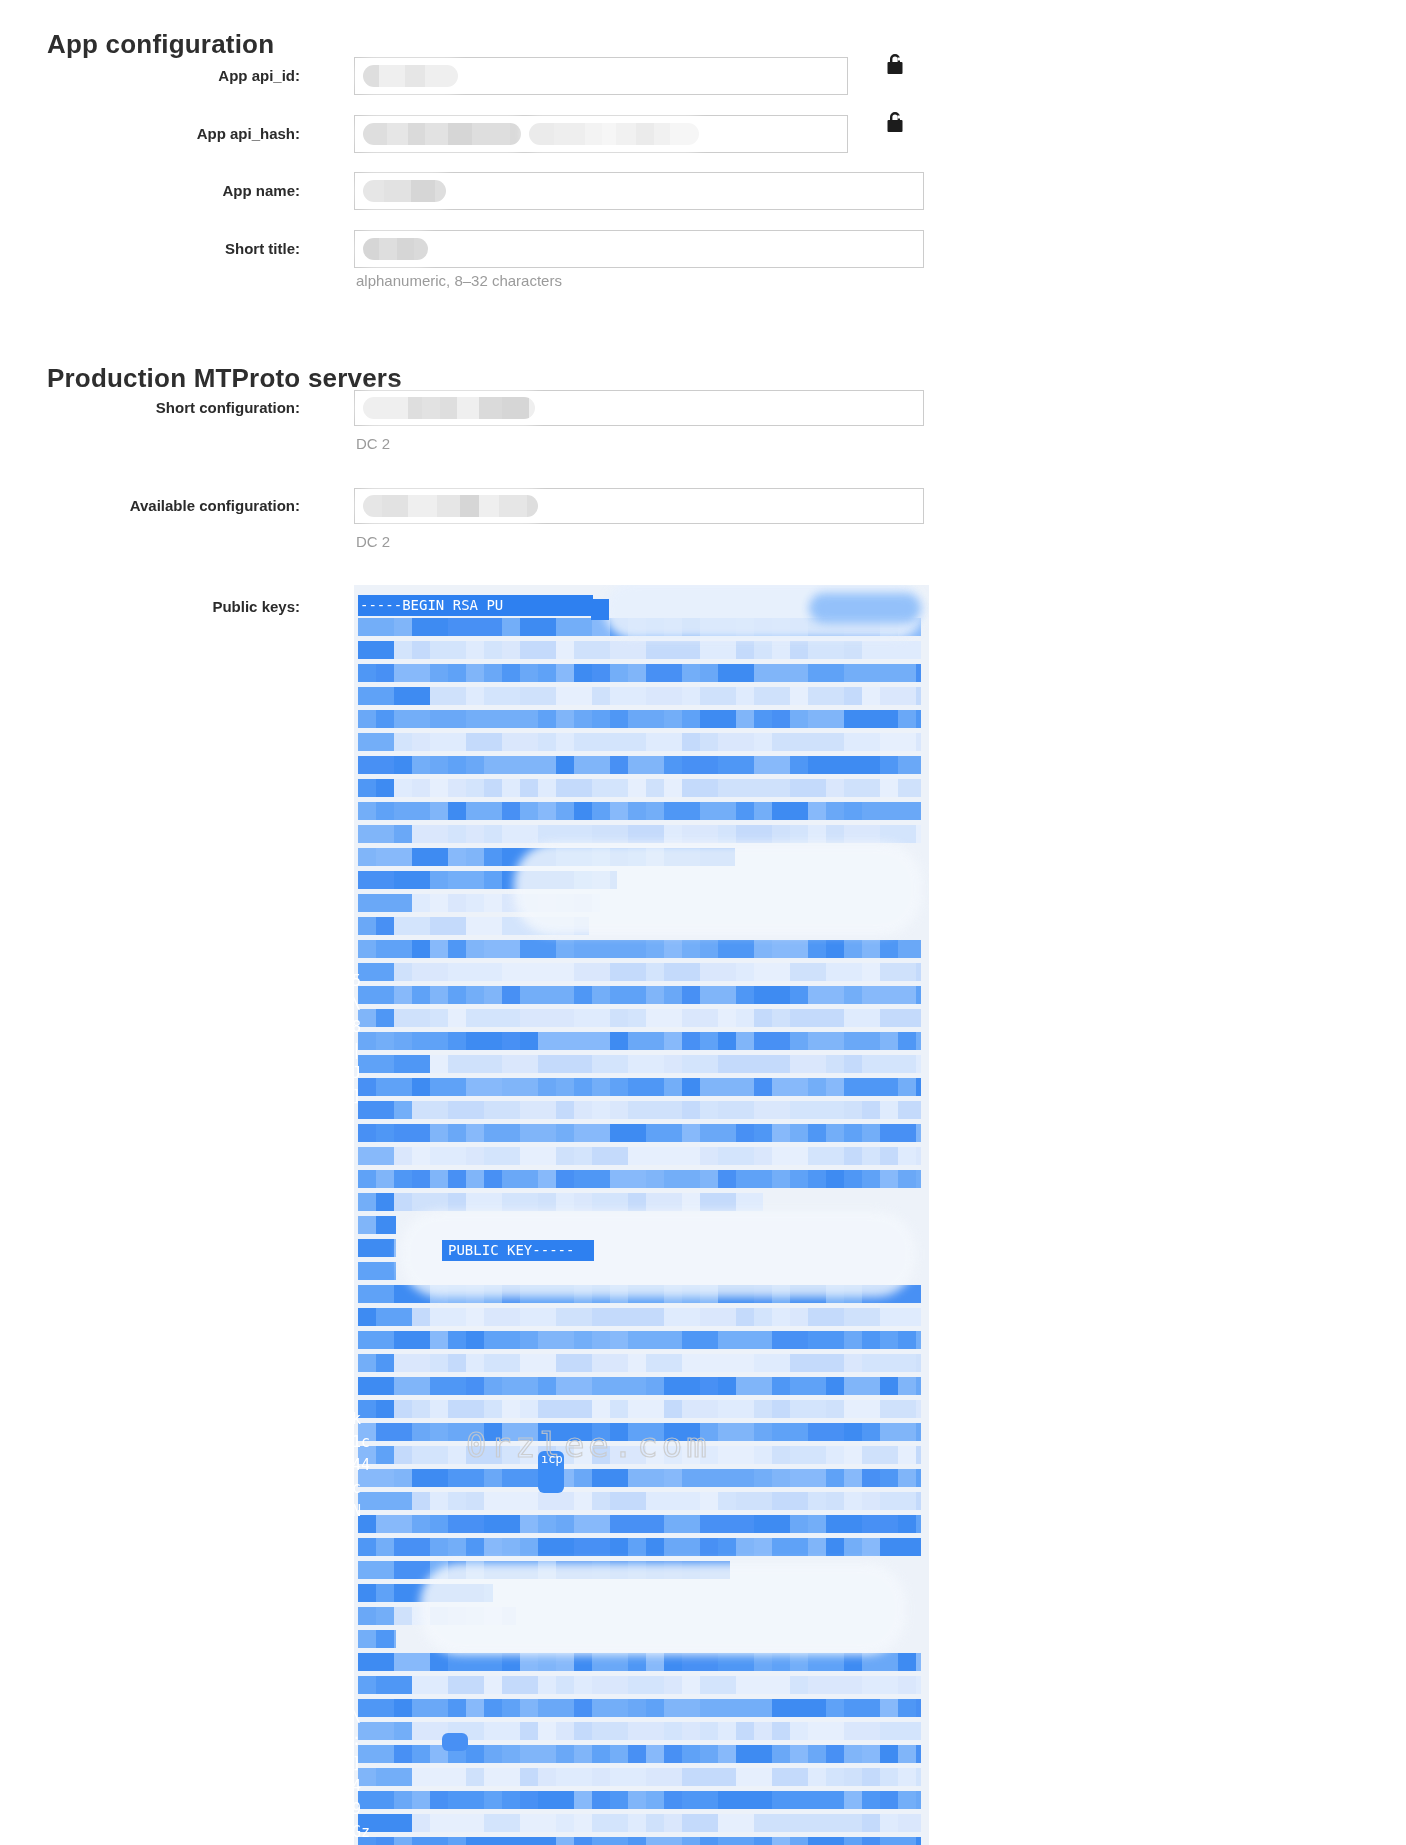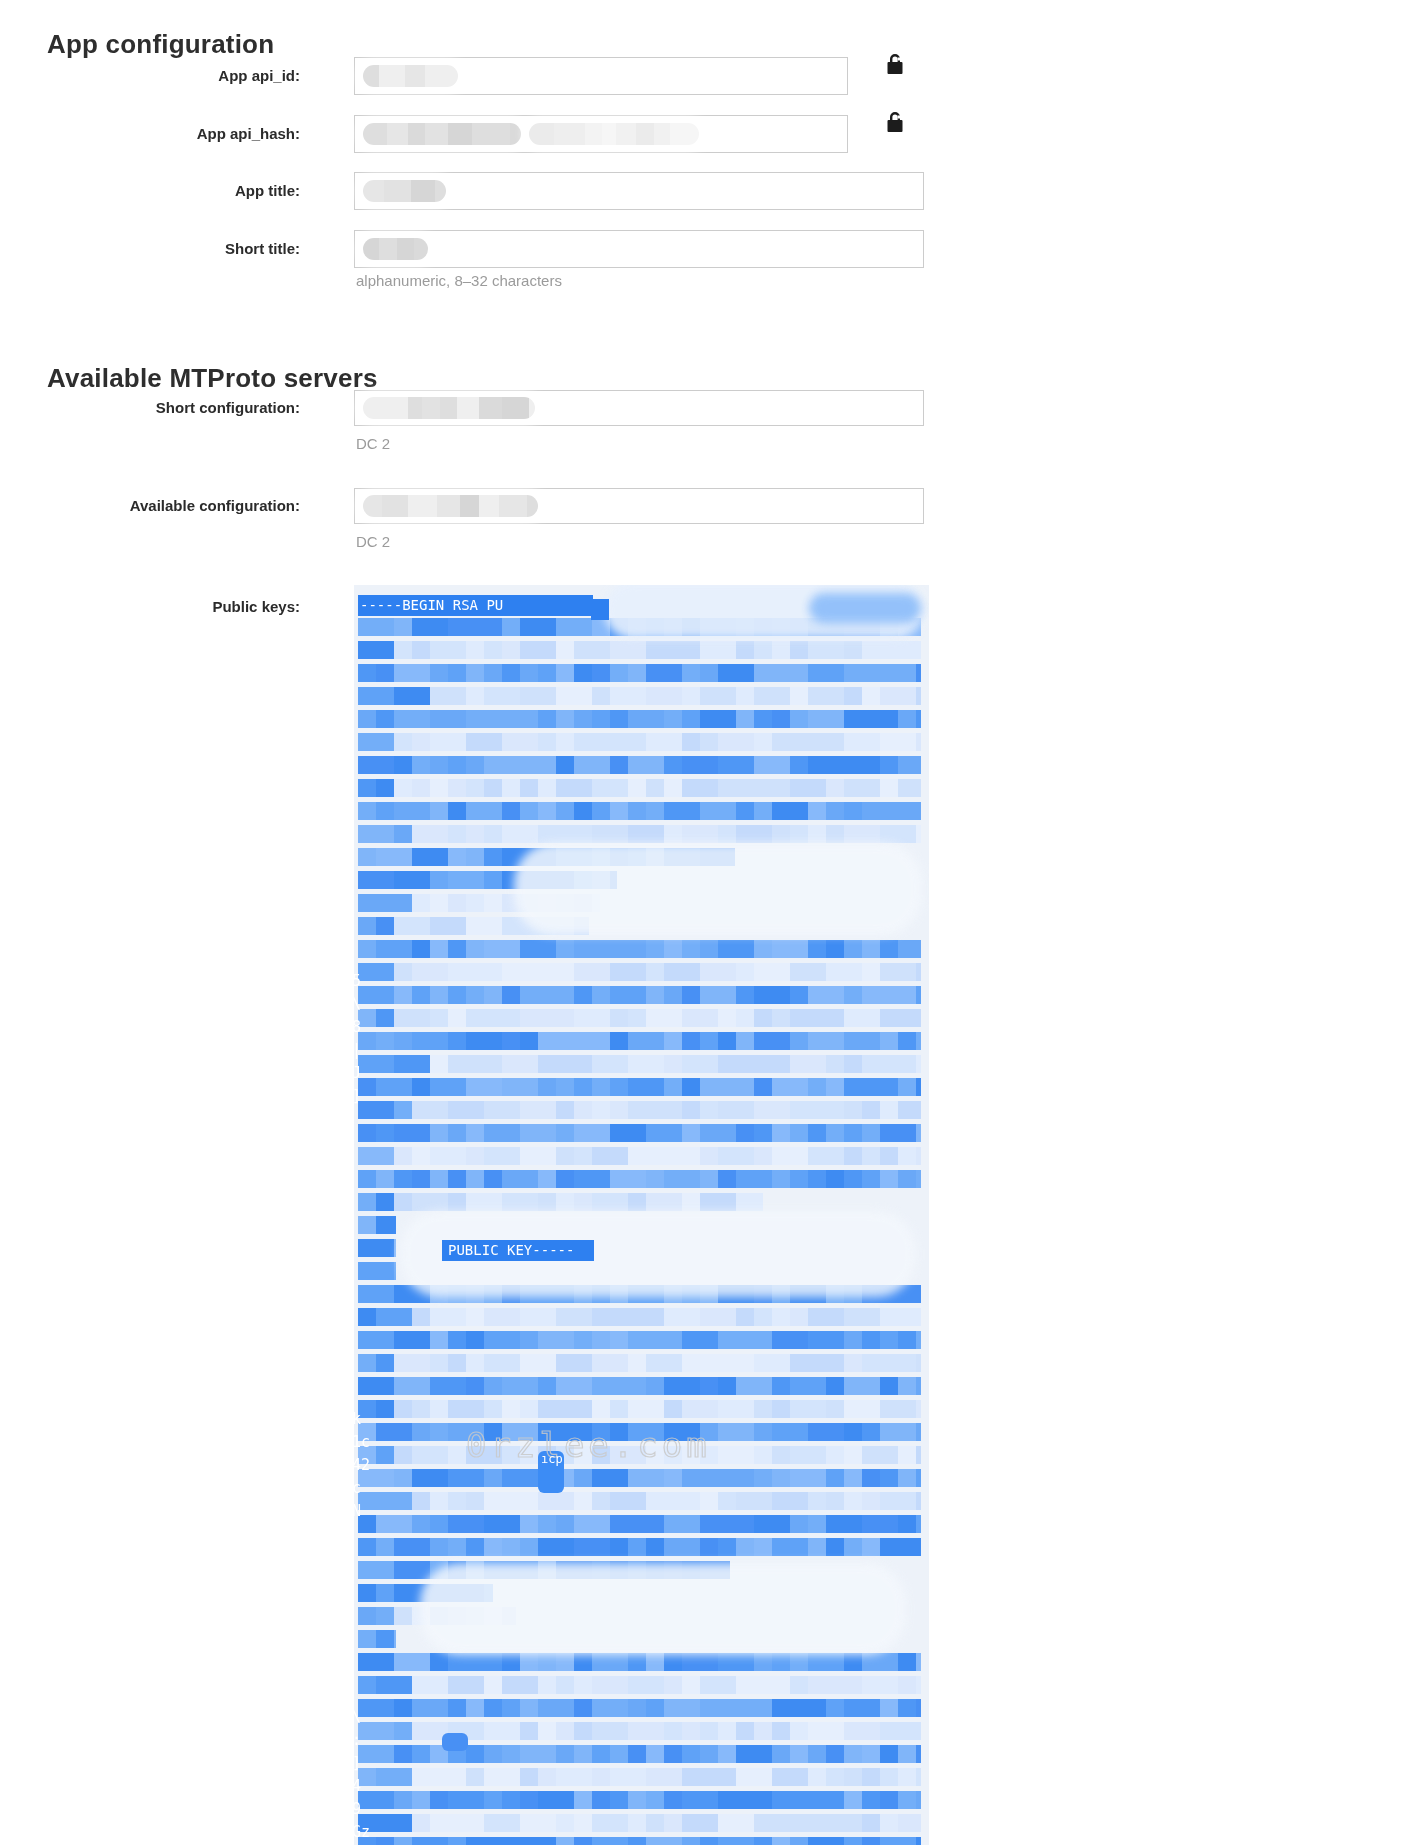--- a/index.html
+++ b/index.html
@@ -99,42 +99,42 @@
       <div class="cell" style="width: 16px; background: rgb(241, 241, 241);"></div>
       <div class="cell" style="width: 19px; background: rgb(246, 246, 246);"></div>
       <div class="cell" style="width: 10px; background: rgb(246, 246, 246);"></div>
     </div>
   </div>
 <svg class="lock" style="top:111px" viewBox="0 0 18 22">
   <path fill="#1c1c1c" d="M4 9V6a5 5 0 0 1 10 0v3h1.5a1 1 0 0 1 1 1v10a1 1 0 0 1-1 1h-13a1 1 0 0 1-1-1V10a1 1 0 0 1 1-1H4zm2.4 0h5.2V6a2.6 2.6 0 0 0-5.2 0v3z"></path>
   <rect fill="#fff" x="11.5" y="4.5" width="3" height="3"></rect>
 </svg>
 
-<div class="label" style="top:182px">App title:</div>
+<div class="label" style="top:182px">App name:</div>
 <div class="input" style="top:172px;width:570px">
     <div class="redact">
       <div class="cell" style="width: 21px; background: rgb(230, 230, 230);"></div>
       <div class="cell" style="width: 27px; background: rgb(226, 226, 226);"></div>
       <div class="cell" style="width: 24px; background: rgb(214, 214, 214);"></div>
       <div class="cell" style="width: 11px; background: rgb(222, 222, 222);"></div>
     </div>
   </div>
 
 <div class="label" style="top:240px">Short title:</div>
 <div class="input" style="top:230px;width:570px">
     <div class="redact">
       <div class="cell" style="width: 16px; background: rgb(214, 214, 214);"></div>
       <div class="cell" style="width: 18px; background: rgb(222, 222, 222);"></div>
       <div class="cell" style="width: 17px; background: rgb(214, 214, 214);"></div>
       <div class="cell" style="width: 14px; background: rgb(218, 218, 218);"></div>
     </div>
   </div>
 <div class="hint" style="top:272px">alphanumeric, 8–32 characters</div>
 
-<h1 class="h1" style="top:346px">Available MTProto servers</h1>
+<h1 class="h1" style="top:346px">Production MTProto servers</h1>
 
 <div class="label" style="top:399px">Short configuration:</div>
 <div class="input cfg" style="top:390px;width:570px">
     <div class="redact">
       <div class="cell" style="width: 22px; background: rgb(239, 239, 239);"></div>
       <div class="cell" style="width: 23px; background: rgb(239, 239, 239);"></div>
       <div class="cell" style="width: 14px; background: rgb(222, 222, 222);"></div>
       <div class="cell" style="width: 18px; background: rgb(226, 226, 226);"></div>
       <div class="cell" style="width: 17px; background: rgb(222, 222, 222);"></div>
       <div class="cell" style="width: 22px; background: rgb(239, 239, 239);"></div>
@@ -1425,21 +1425,21 @@
     <div class="blob" style="left: 184px; top: 866px; width: 26px; height: 42px; background: rgb(60, 140, 245);"></div>
     <div class="blob" style="left: 88px; top: 1148px; width: 26px; height: 18px; background: rgb(72, 144, 244);"></div>
     <div class="frag" style="top: 387px;">5</div>
     <div class="frag" style="top: 410px;">\</div>
     <div class="frag" style="top: 433px;">8</div>
     <div class="frag" style="top: 456px;">|</div>
     <div class="frag" style="top: 479px;">J</div>
     <div class="frag" style="top: 502px;">]</div>
     <div class="frag" style="top: 825px;">k</div>
     <div class="frag" style="top: 848px;">1c</div>
-    <div class="frag" style="top: 871px;">42</div>
+    <div class="frag" style="top: 871px;">44</div>
     <div class="frag" style="top: 894px;">c</div>
     <div class="frag" style="top: 917px;">N</div>
     <div class="frag" style="top: 1123px;">\</div>
     <div class="frag" style="top: 1146px;">:</div>
     <div class="frag" style="top: 1169px;">]</div>
     <div class="frag" style="top: 1192px;">4</div>
     <div class="frag" style="top: 1215px;">9</div>
     <div class="frag" style="top: 1238px;">Gz</div>
     <div class="watermark" style="left: 112px; top: 840px;">0rzlee.com</div>
     <div class="minifrag" style="left: 187px; top: 866px;">ıcp</div>

